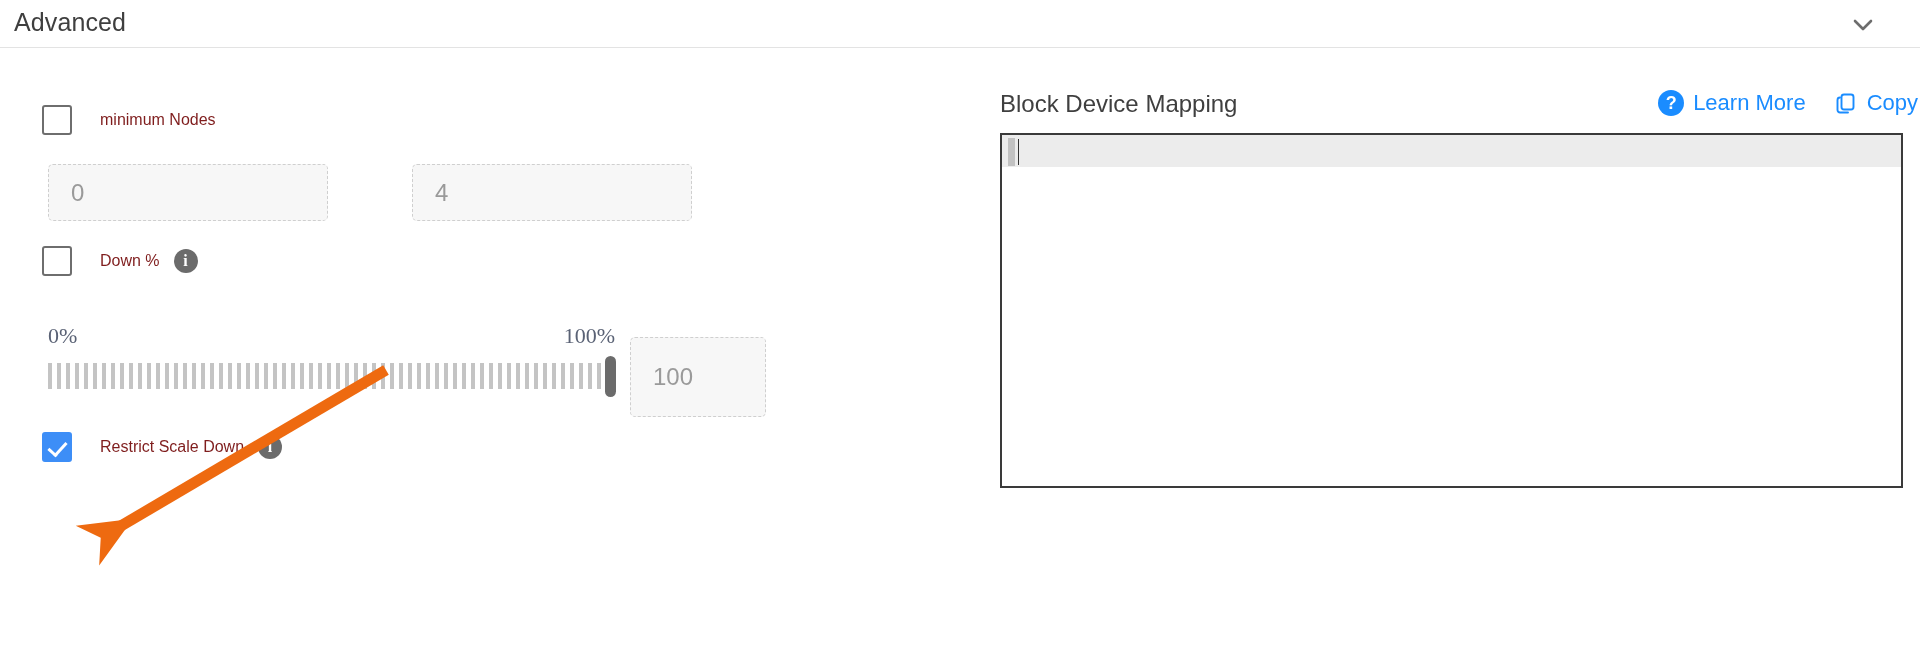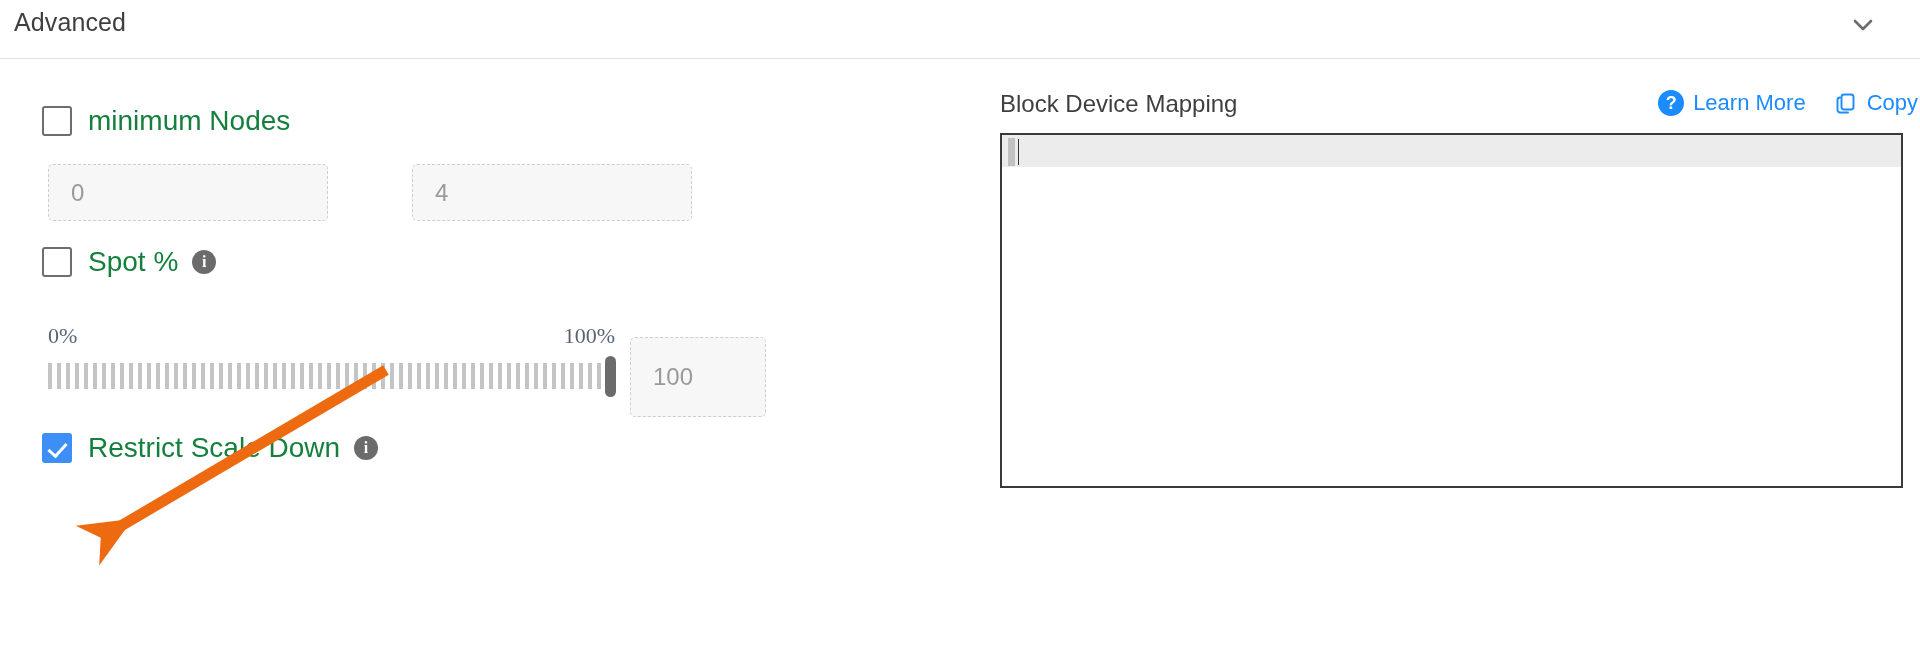--- a/index.html
+++ b/index.html
@@ -11,21 +11,21 @@
     font-family: "Liberation Sans", sans-serif;
     color: #3c3c3c;
     overflow: hidden;
     position: relative;
   }
 
   
   .section-header {
     position: absolute;
     left: 0; top: 0;
-    width: 1920px; height: 59px;
+    width: 1920px; height: 48px;
     border-bottom: 1px solid #e3e3e3;
     box-sizing: border-box;
   }
   .section-title {
     position: absolute;
     left: 14px; top: 8px;
     font-size: 25px;
     font-weight: 400;
     color: #3f3f3f;
     letter-spacing: 0.1px;
@@ -67,23 +67,23 @@
   .cb.checked::after {
     content: "";
     position: absolute;
     left: 8px; top: 4px;
     width: 8px; height: 15px;
     border: solid #ffffff;
     border-width: 0 3px 3px 0;
     transform: rotate(42deg);
   }
   .cb-label {
-    margin-left: 16px;
-    font-size: 28px;
-    color: #15803d;
+    margin-left: 28px;
+    font-size: 16px;
+    color: #7f1d1d;
     white-space: nowrap;
   }
 
   .info-icon {
     margin-left: 14px;
     width: 24px; height: 24px;
     border-radius: 50%;
     background: #6b6b6b;
     color: #ffffff;
     font-size: 16px;
@@ -257,21 +257,21 @@
   <div class="checkbox-row" style="left:42px; top:57px;">
     <div class="cb"></div>
     <div class="cb-label">minimum Nodes</div>
   </div>
   <div class="dashed-input" style="left:48px; top:116px; width:280px; height:57px;">0</div>
 
   <div class="dashed-input" style="left:412px; top:116px; width:280px; height:57px;">4</div>
 
   <div class="checkbox-row" style="left:42px; top:198px;">
     <div class="cb"></div>
-    <div class="cb-label">Spot %</div>
+    <div class="cb-label">Down %</div>
     <div class="info-icon">i</div>
   </div>
 
   <div class="slider-wrap">
     <div class="slider-min">0%</div>
     <div class="slider-max">100%</div>
     <div class="slider-track"></div>
     <div class="slider-thumb"></div>
   </div>
   <div class="dashed-input" style="left:630px; top:289px; width:136px; height:80px;text-align:right;">100</div>

